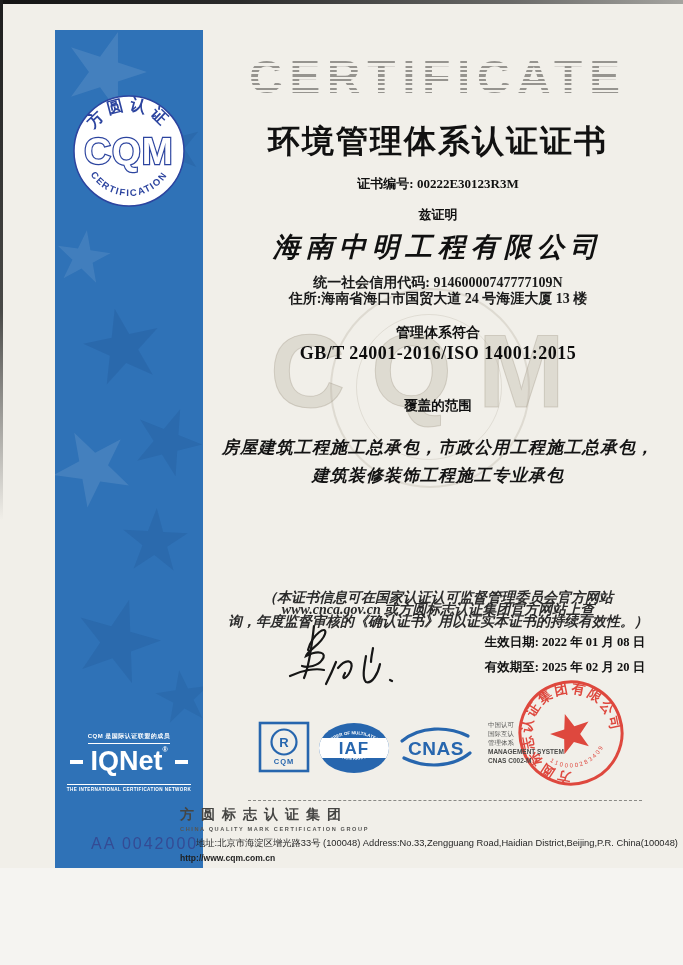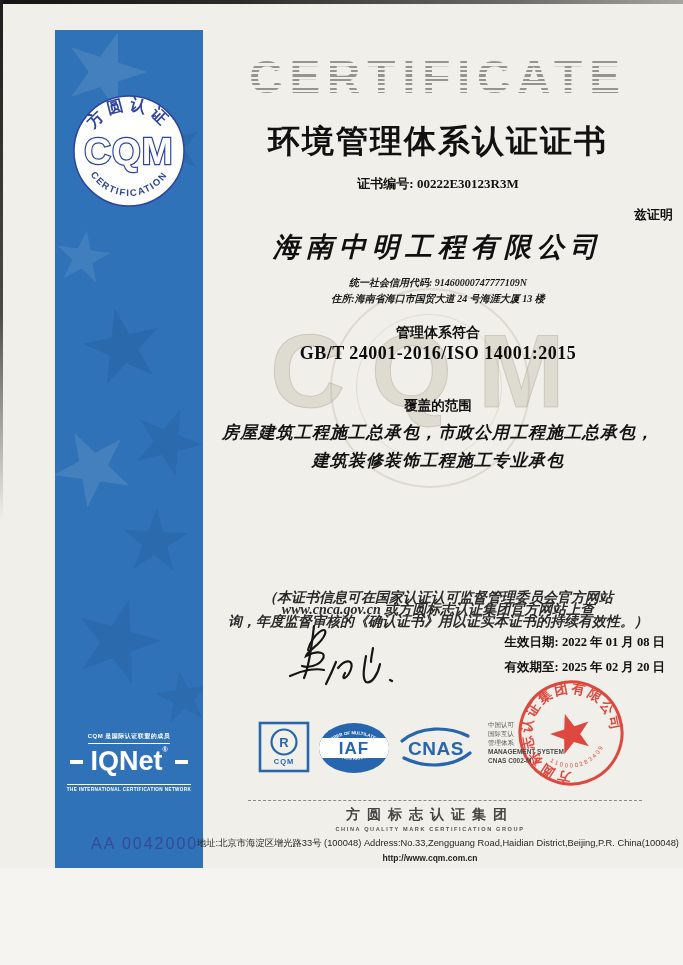--- a/index.html
+++ b/index.html
@@ -37,37 +37,37 @@
   
   .main{position:absolute;left:203px;top:0;width:470px;text-align:center;}
   .abs{position:absolute;left:0;width:470px;}
   .cert-head{top:50px;font-family:"Liberation Sans",sans-serif;font-size:46px;font-weight:bold;
          letter-spacing:7px;color:#96948f;}
   .head-stripes{position:absolute;left:10px;top:48px;width:450px;height:60px;pointer-events:none;
          background:repeating-linear-gradient(180deg,rgba(241,239,233,0) 0 2.2px,#f1efe9 2.2px 4.4px);}
   .doc-title{top:120px;font-family:"Liberation Sans",sans-serif;font-size:32px;font-weight:bold;
          letter-spacing:2px;color:#111;}
   .cert-no{top:175px;font-size:13px;color:#111;font-weight:bold;}
-  .certify{top:206px;font-size:13px;color:#111;font-weight:bold;text-align:right;}
+  .certify{top:206px;font-size:13px;color:#111;font-weight:bold;}
   .company{top:229px;font-size:27px;letter-spacing:6px;color:#101010;font-style:italic;font-weight:bold;}
-  .company-info{top:275px;font-size:10px;line-height:15.5px;color:#1a1a1a;font-style:italic;font-weight:bold;}
+  .company-info{top:275px;font-size:14px;line-height:15.5px;color:#1a1a1a;font-weight:bold;}
   .conform{top:324px;font-family:"Liberation Sans",sans-serif;font-size:14px;font-weight:bold;color:#111;}
   .standard{top:343px;font-size:18px;font-weight:bold;color:#0d0d0d;letter-spacing:.5px;}
   .scope-label{top:397px;font-family:"Liberation Sans",sans-serif;font-size:13.5px;font-weight:bold;color:#111;}
-  .scope{top:419px;font-size:17px;line-height:28px;color:#141414;font-style:italic;font-weight:bold;letter-spacing:1px;}
+  .scope{top:434px;font-size:17px;line-height:28px;color:#141414;font-style:italic;font-weight:bold;letter-spacing:1px;}
   .fineprint{top:592px;left:20px;width:430px;font-size:14px;line-height:12px;color:#2b2b2b;font-style:italic;font-weight:bold;}
-  .dates{top:630px;left:262px;width:200px;text-align:right;font-size:12.5px;font-weight:bold;color:#101010;line-height:25px;}
+  .dates{top:630px;left:262px;width:200px;text-align:center;font-size:12.5px;font-weight:bold;color:#101010;line-height:25px;}
   
   .mark{position:absolute;}
   .cnas-textblock{position:absolute;left:488px;top:720px;text-align:left;color:#5a5a58;
          font-size:6.5px;line-height:9px;font-family:"Liberation Sans",sans-serif;}
   .cnas-textblock .en{font-weight:bold;color:#4c4c4a;}
   
   .divider{position:absolute;left:248px;top:800px;width:394px;border-top:1.5px dashed #8a8a86;}
-  .footer{position:absolute;left:180px;top:806px;width:500px;text-align:center;color:#3c3c3a;}
+  .footer{position:absolute;left:180px;top:806px;width:500px;color:#3c3c3a;}
   .brand-cn{font-family:"Liberation Sans",sans-serif;font-size:14px;font-weight:bold;letter-spacing:7px;color:#454543;}
   .brand-en{font-family:"Liberation Sans",sans-serif;font-size:5.6px;font-weight:bold;letter-spacing:1.6px;color:#565654;margin-top:2px;}
   .addr{font-family:"Liberation Sans",sans-serif;font-size:9.3px;color:#262626;margin-top:5px;padding-left:16px;}
   .url{font-family:"Liberation Sans",sans-serif;font-size:8.5px;font-weight:bold;color:#1e1e1e;margin-top:3px;}
   .sig{position:absolute;left:278px;top:616px;}
   .seal{position:absolute;left:501px;top:663px;transform:rotate(-18deg);opacity:.92;}
 </style>
 </head>
 <body>
 

